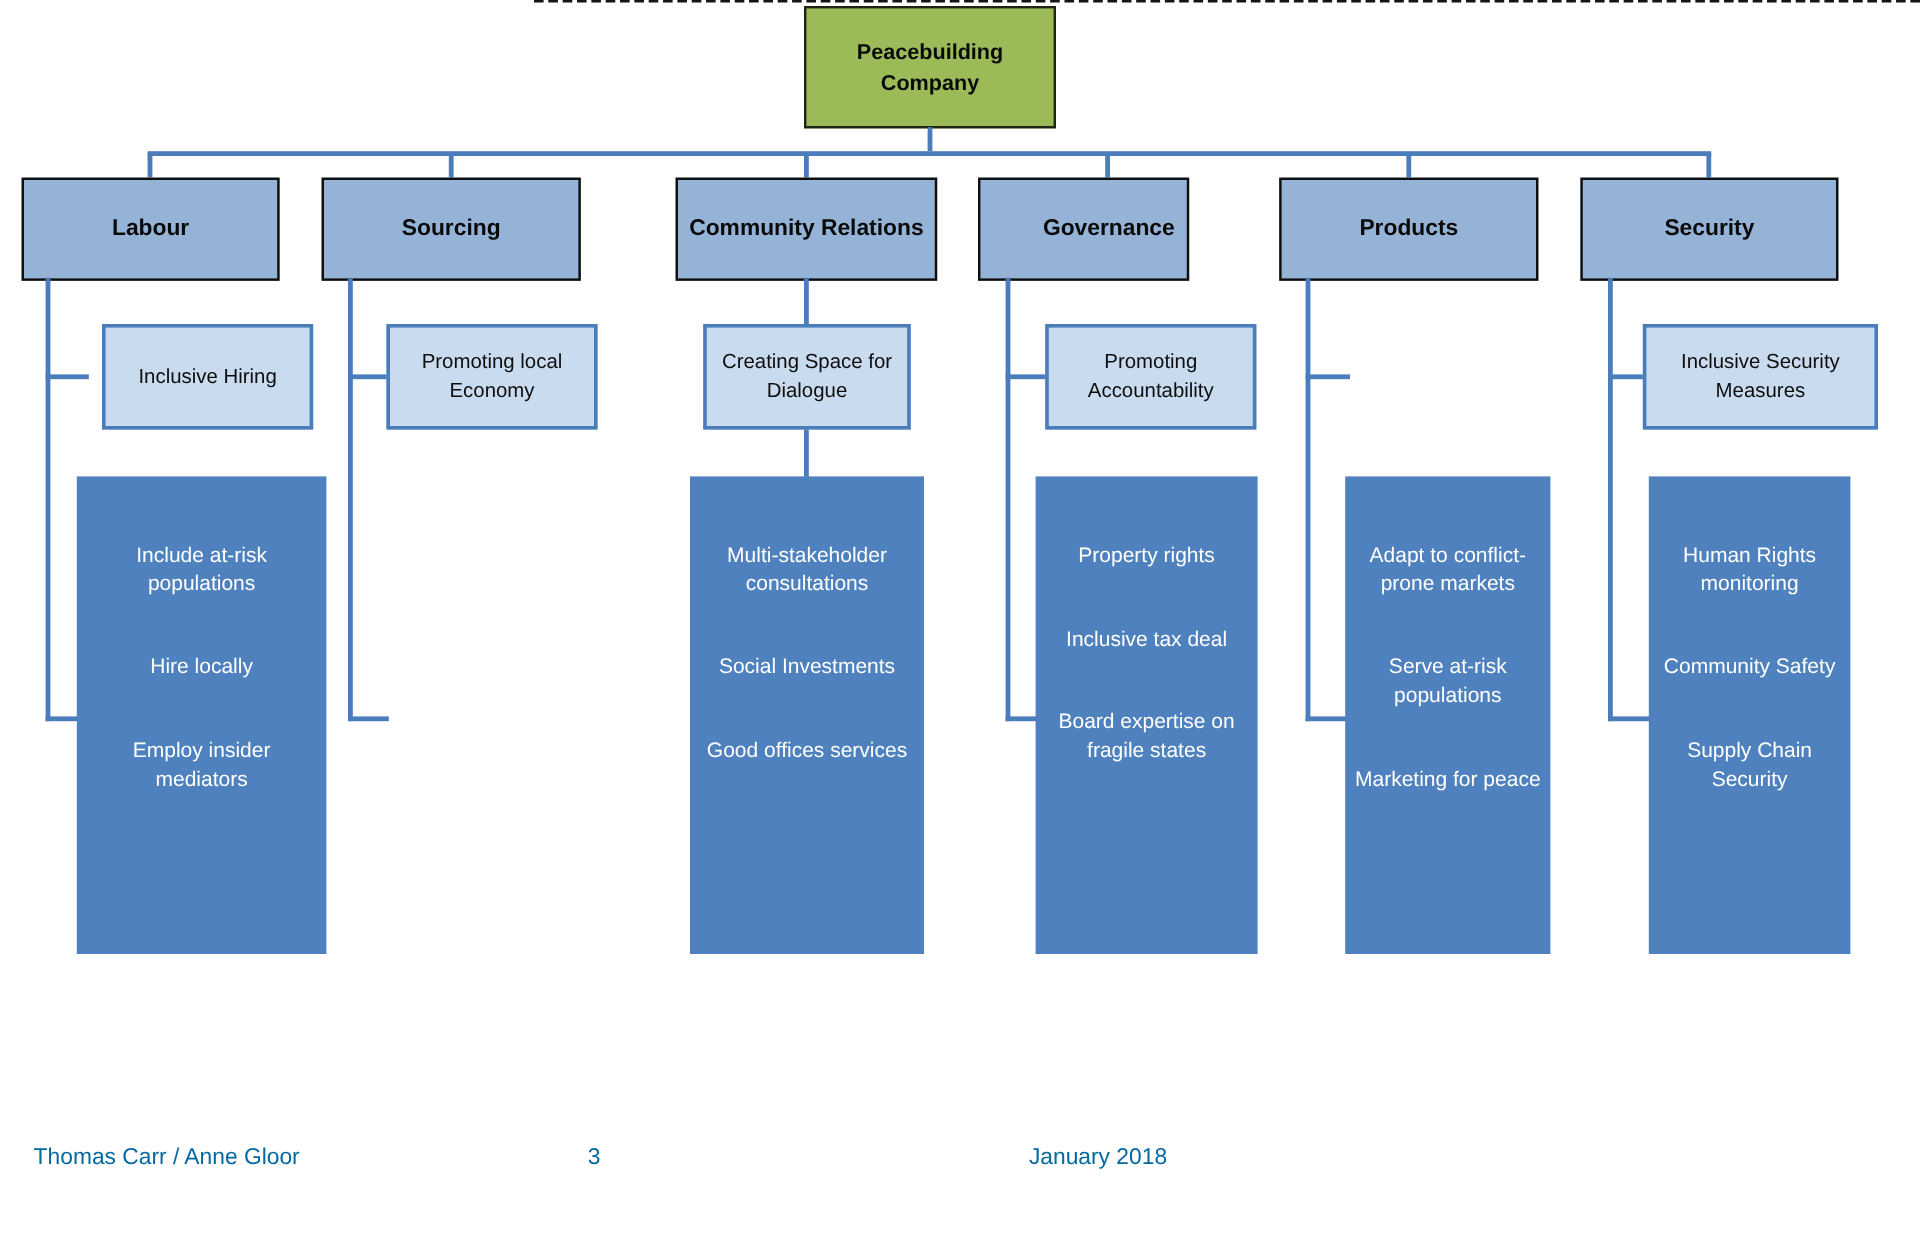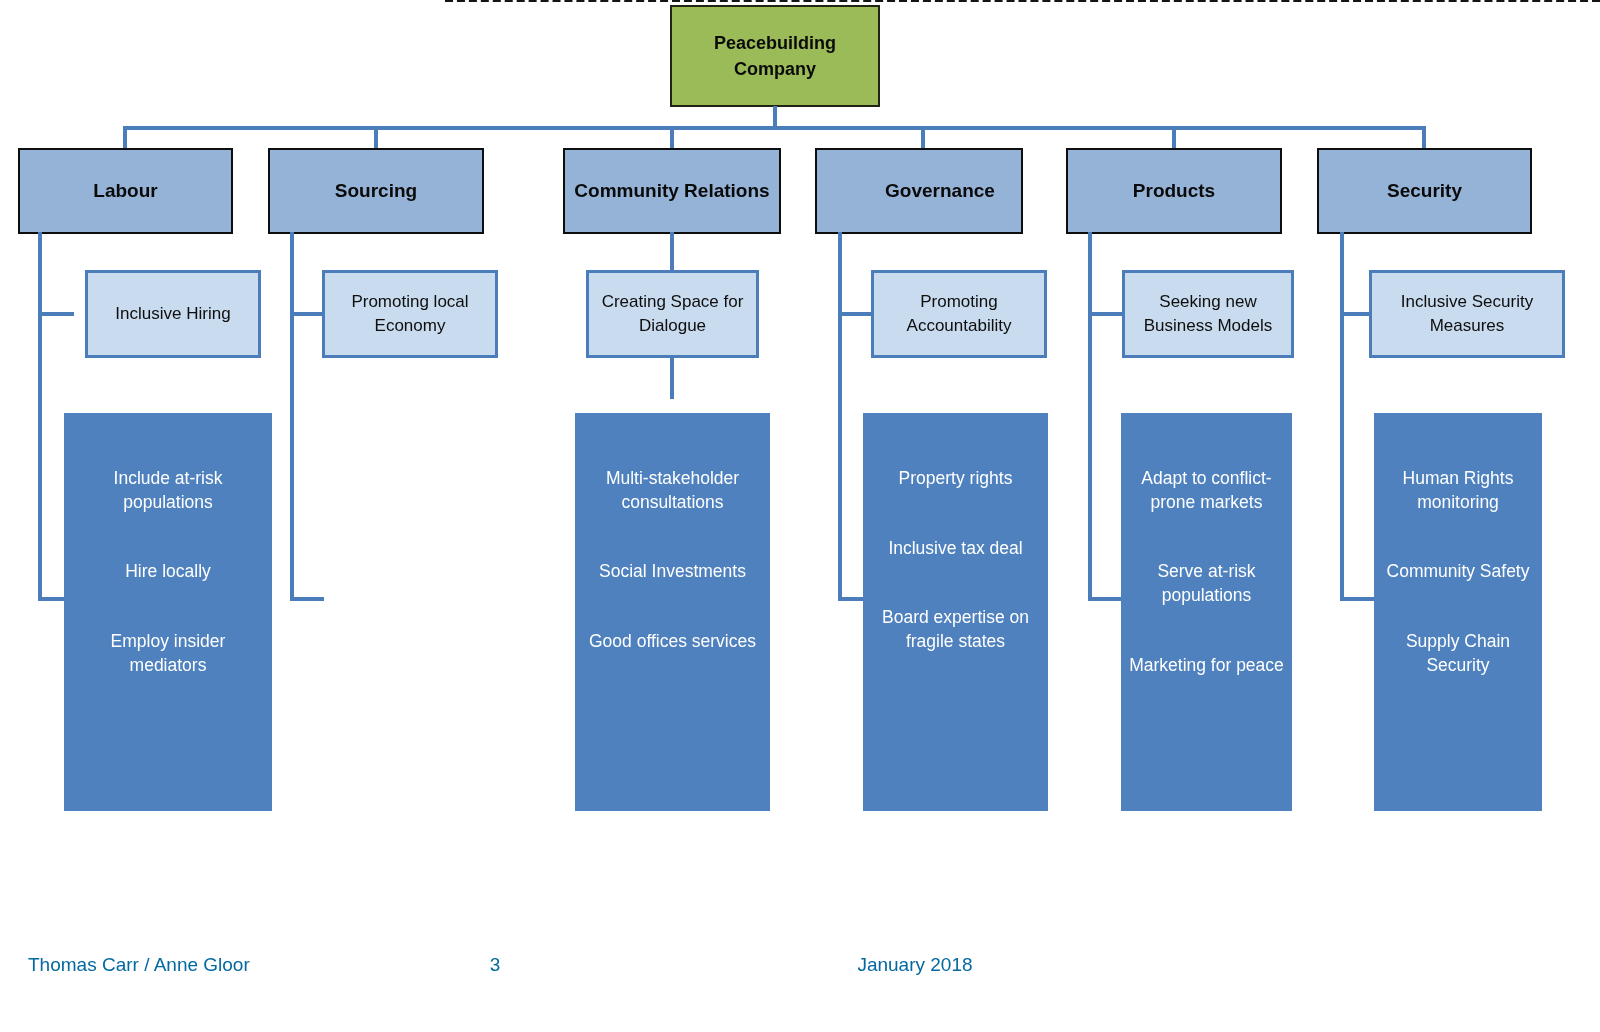--- a/index.html
+++ b/index.html
@@ -23,21 +23,21 @@
     font-weight:bold;font-size:19px;color:#0a0a0a;
   }
   .sub{
     top:270px;height:88px;
     background:#C9DBEE;border:3px solid #4A7DB9;
     font-size:17px;color:#0e0e0e;line-height:1.4;padding:0 4px;
   }
   .dark{
     position:absolute;top:397px;height:398px;box-sizing:border-box;
     background:#4E81BD;color:#ffffff;font-size:17.5px;line-height:1.35;
-    text-align:center;padding-top:54px;margin-top:16px;
+    text-align:center;padding-top:54px;
   }
   .dark .item{margin:0 7px 46px 7px;}
   .line{position:absolute;background:#4A7DB9;}
   .dash-top{
     position:absolute;left:445px;top:-2px;width:1155px;height:0;
     border-top:4px dashed #141414;
   }
   .footer-text{
     position:absolute;top:954px;font-size:19px;color:#0369a1;white-space:nowrap;
   }
@@ -97,44 +97,41 @@
   <div class="line" style="left:670px;top:356px;width:4px;height:43px;"></div>
   <div class="box sub" style="left:586px;width:173px;">
     <span>Creating Space for Dialogue</span>
   </div>
   <div class="dark" style="left:575px;width:195px;">
     <div class="item">Multi-stakeholder consultations</div>
     <div class="item">Social Investments</div>
     <div class="item">Good offices services</div>
   </div>
 
-  <div class="box hdr" style="left:815px;width:208px;padding-left:42px;">
+  <div class="box hdr" style="left:815px;width:176px;padding-left:42px;">
     <span>Governance</span>
   </div>
   <div class="line" style="left:838px;top:232px;width:4px;height:369px;"></div>
   <div class="line" style="left:838px;top:312px;width:36px;height:4px;"></div>
   <div class="line" style="left:838px;top:597px;width:36px;height:4px;"></div>
   <div class="box sub" style="left:871px;width:176px;">
     <span>Promoting Accountability</span>
   </div>
   <div class="dark" style="left:863px;width:185px;">
     <div class="item">Property rights</div>
     <div class="item">Inclusive tax deal</div>
     <div class="item">Board expertise on fragile states</div>
   </div>
 
   <div class="box hdr" style="left:1066px;width:216px;">
     <span>Products</span>
   </div>
   <div class="line" style="left:1088px;top:232px;width:4px;height:369px;"></div>
   <div class="line" style="left:1088px;top:312px;width:37px;height:4px;"></div>
   <div class="line" style="left:1088px;top:597px;width:36px;height:4px;"></div>
-  <div class="box sub" style="left:1122px;width:172px;">
-    <span>Seeking new Business Models</span>
-  </div>
   <div class="dark" style="left:1121px;width:171px;">
     <div class="item">Adapt to conflict-prone markets</div>
     <div class="item">Serve at-risk populations</div>
     <div class="item">Marketing for peace</div>
   </div>
 
   <div class="box hdr" style="left:1317px;width:215px;">
     <span>Security</span>
   </div>
   <div class="line" style="left:1340px;top:232px;width:4px;height:369px;"></div>

